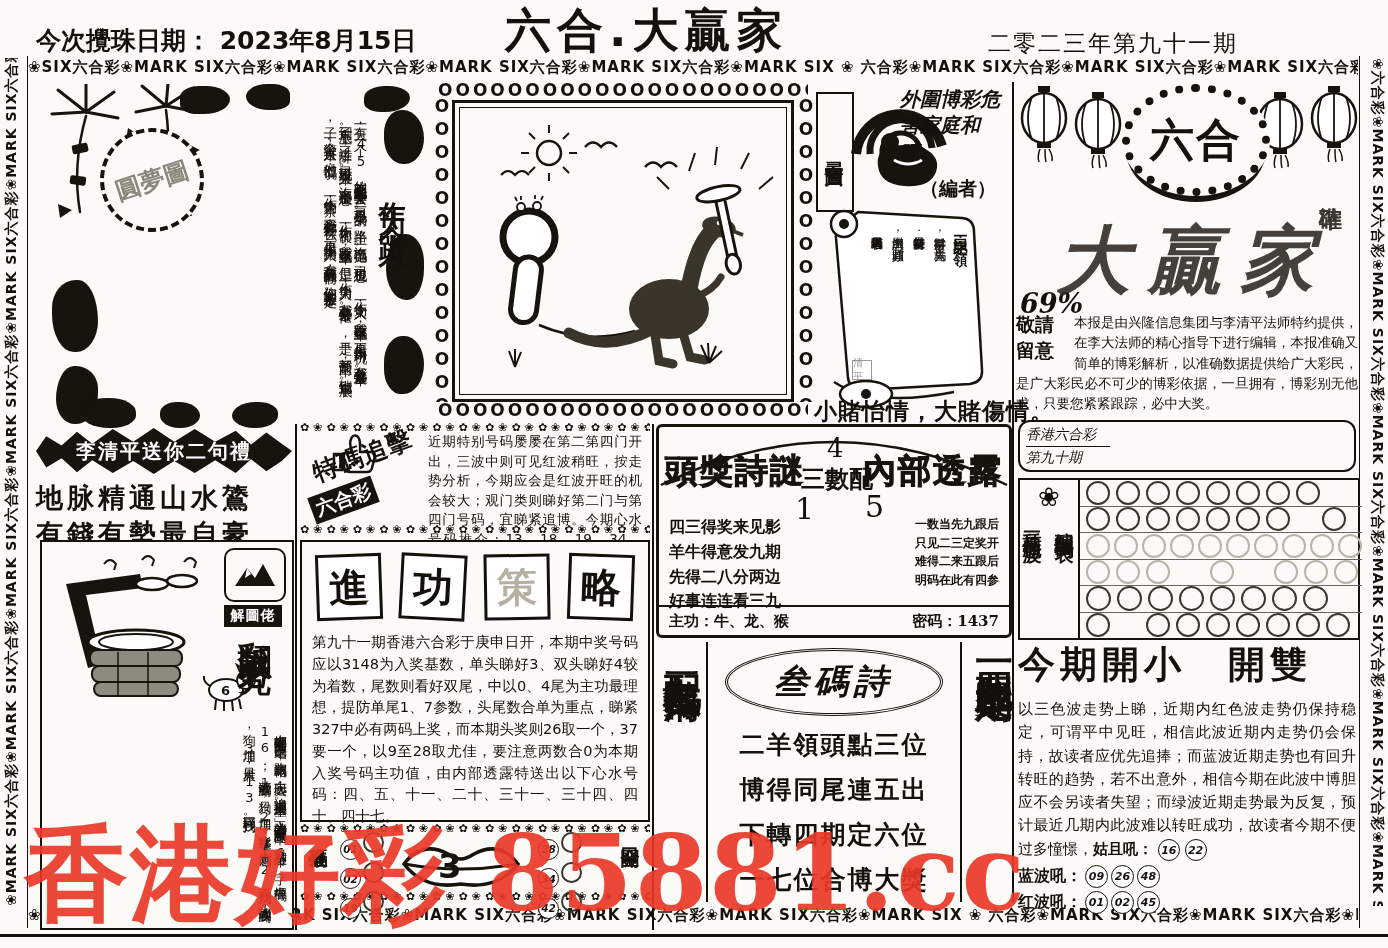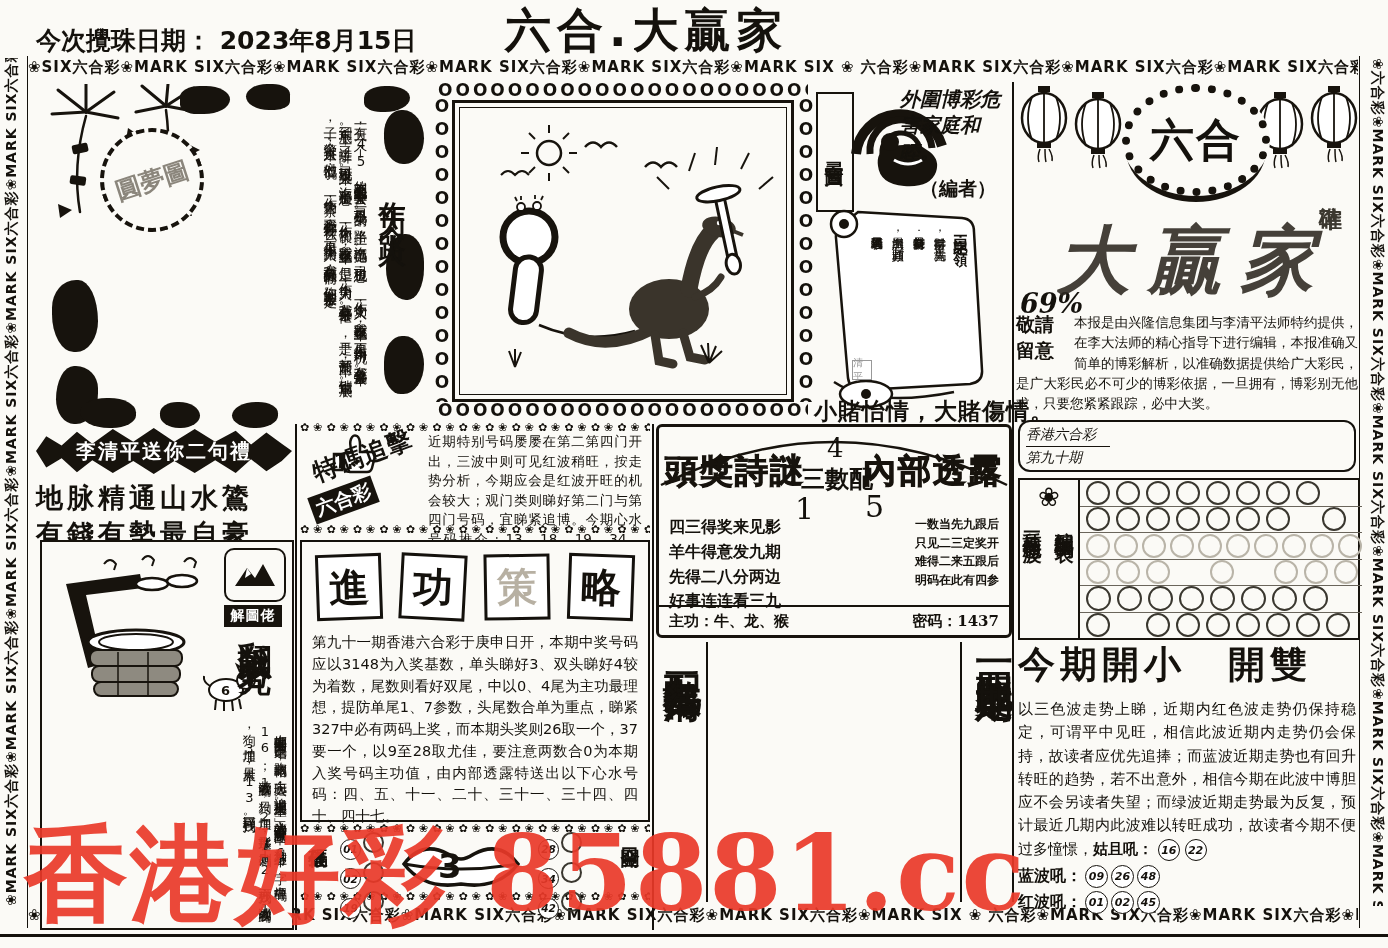--- a/index.html
+++ b/index.html
@@ -31,20 +31,21 @@
   .watermark{position:absolute;z-index:60;font-family:"DejaVu Serif","Liberation Serif",serif;
         font-weight:900;color:rgba(233,56,40,.92);white-space:nowrap;pointer-events:none;}
 </style>
 </head>
 <body>
 
 <div class="page">
 
   <div class="abs b" style="left:36px;top:24px;font-size:25px;">今次攪珠日期： 2023年8月15日</div>
   <div class="abs b" style="left:505px;top:0px;font-size:46px;letter-spacing:6px;">六合.大贏家</div>
+  <div class="abs serif" style="left:988px;top:28px;font-size:23px;letter-spacing:2px;">二零二三年第九十一期</div>
 
   <div class="abs strip nowrap" style="left:28px;top:56px;width:1330px;height:23px;">❀SIX六合彩❀MARK SIX六合彩❀MARK SIX六合彩❀MARK SIX六合彩❀MARK SIX六合彩❀MARK SIX ❀ 六合彩❀MARK SIX六合彩❀MARK SIX六合彩❀MARK SIX六合彩❀MARK SIX六合彩❀MARK SIX ❀</div>
   <div class="abs strip nowrap" style="left:28px;top:904px;width:1330px;height:24px;">❀ 六合彩❀MARK SIX六合彩❀MARK SIX六合彩❀MARK SIX六合彩❀MARK SIX六合彩❀MARK SIX六合彩❀MARK SIX ❀ 六合彩❀MARK SIX六合彩❀MARK SIX六合彩❀MARK SIX❀</div>
   <div class="abs sidestrip nowrap" style="left:3px;top:906px;width:848px;height:24px;transform:rotate(-90deg);">❀MARK SIX六合彩❀MARK SIX六合彩❀MARK SIX六合彩❀MARK SIX六合彩❀MARK SIX六合彩❀MARK SIX六合彩❀MARK SIX六合彩❀</div>
   <div class="abs sidestrip nowrap" style="left:1386px;top:58px;width:848px;height:24px;transform:rotate(90deg);">❀六合彩❀MARK SIX六合彩❀MARK SIX六合彩❀MARK SIX六合彩❀MARK SIX六合彩❀MARK SIX六合彩❀MARK SIX六合彩❀</div>
   <div class="abs rule" style="left:0;top:934px;width:1388px;height:3px;"></div>
   <div class="abs rule" style="left:27px;top:56px;width:1px;height:872px;"></div>
   <div class="abs rule" style="left:1359px;top:56px;width:1px;height:872px;"></div>
   <div class="abs rule" style="left:1012px;top:82px;width:2px;height:820px;"></div>
   <div class="abs rule" style="left:295px;top:424px;width:2px;height:506px;"></div>
@@ -401,20 +402,29 @@
     </div>
     <div class="abs" style="left:0;bottom:0;width:100%;height:30px;border-top:2px solid #17130d;display:flex;justify-content:space-between;align-items:center;padding:0 10px;box-sizing:border-box;">
       <span class="b" style="font-size:15px;">主功：牛、龙、猴</span>
       <span class="b serif" style="font-size:15px;">密码：1437</span>
     </div>
   </div>
 
   <div class="abs" style="left:656px;top:642px;width:356px;height:260px;">
     <div class="abs vrl b" style="left:0px;top:0px;height:260px;font-size:38px;letter-spacing:2px;">三配九出數得清</div>
     <div class="abs rule" style="left:50px;top:0;width:2px;height:260px;"></div>
+    <div class="abs" style="left:58px;top:0;width:240px;height:260px;text-align:center;">
+      <div style="margin:6px auto 0 auto;width:212px;height:62px;border:3px double #17130d;border-radius:50%;display:flex;align-items:center;justify-content:center;">
+        <span class="b serif" style="font-size:34px;font-style:italic;letter-spacing:6px;">叁碼詩</span>
+      </div>
+      <div class="b" style="font-size:25px;margin-top:12px;letter-spacing:2px;">二羊領頭點三位</div>
+      <div class="b" style="font-size:25px;margin-top:12px;letter-spacing:2px;">博得同尾連五出</div>
+      <div class="b" style="font-size:25px;margin-top:12px;letter-spacing:2px;">下轉四期定六位</div>
+      <div class="b" style="font-size:25px;margin-top:12px;letter-spacing:2px;">一七位合博大獎</div>
+    </div>
     <div class="abs rule" style="left:304px;top:0;width:2px;height:260px;"></div>
     <div class="abs vrl b" style="left:312px;top:0px;height:260px;font-size:38px;letter-spacing:2px;">一四配獎定本期</div>
   </div>
 
   <div class="abs" style="left:300px;top:826px;width:350px;height:76px;">
     <div class="abs flower-row" style="left:0;top:-4px;width:350px;">✿❀✿❀✿❀✿❀✿❀✿❀✿❀✿❀✿❀✿❀✿❀✿❀✿❀✿❀✿❀✿❀✿</div>
     <div class="abs flower-row" style="left:0;top:64px;width:350px;">✿❀✿❀✿❀✿❀✿❀✿❀✿❀✿❀✿❀✿❀✿❀✿❀✿❀✿❀✿❀✿❀✿</div>
     <div class="abs vrl b" style="left:6px;top:8px;height:60px;font-size:19px;">最佳碼</div>
     <div class="abs" style="left:40px;top:6px;display:flex;flex-direction:column;gap:2px;">
       <span><span class="nc-sm" style="width:19px;height:19px;font-size:10.5px;">01</span><span class="cell" style="width:17px;height:17px;margin-left:2px;"></span></span>

